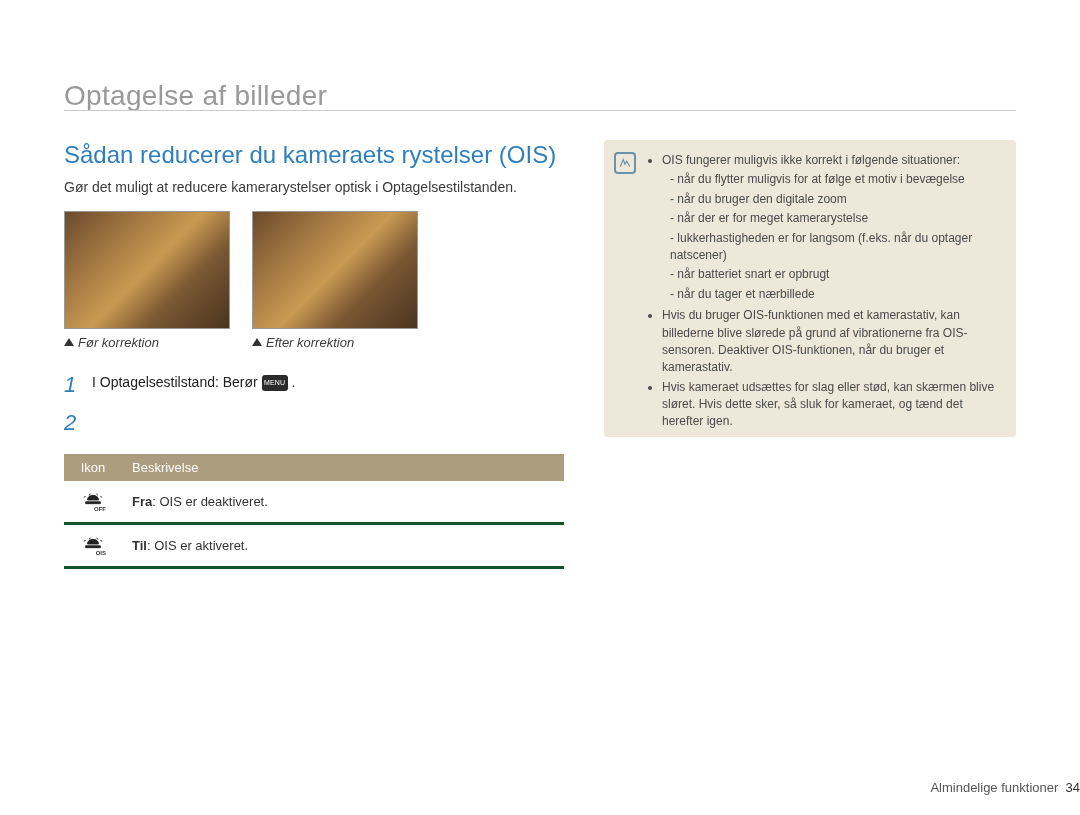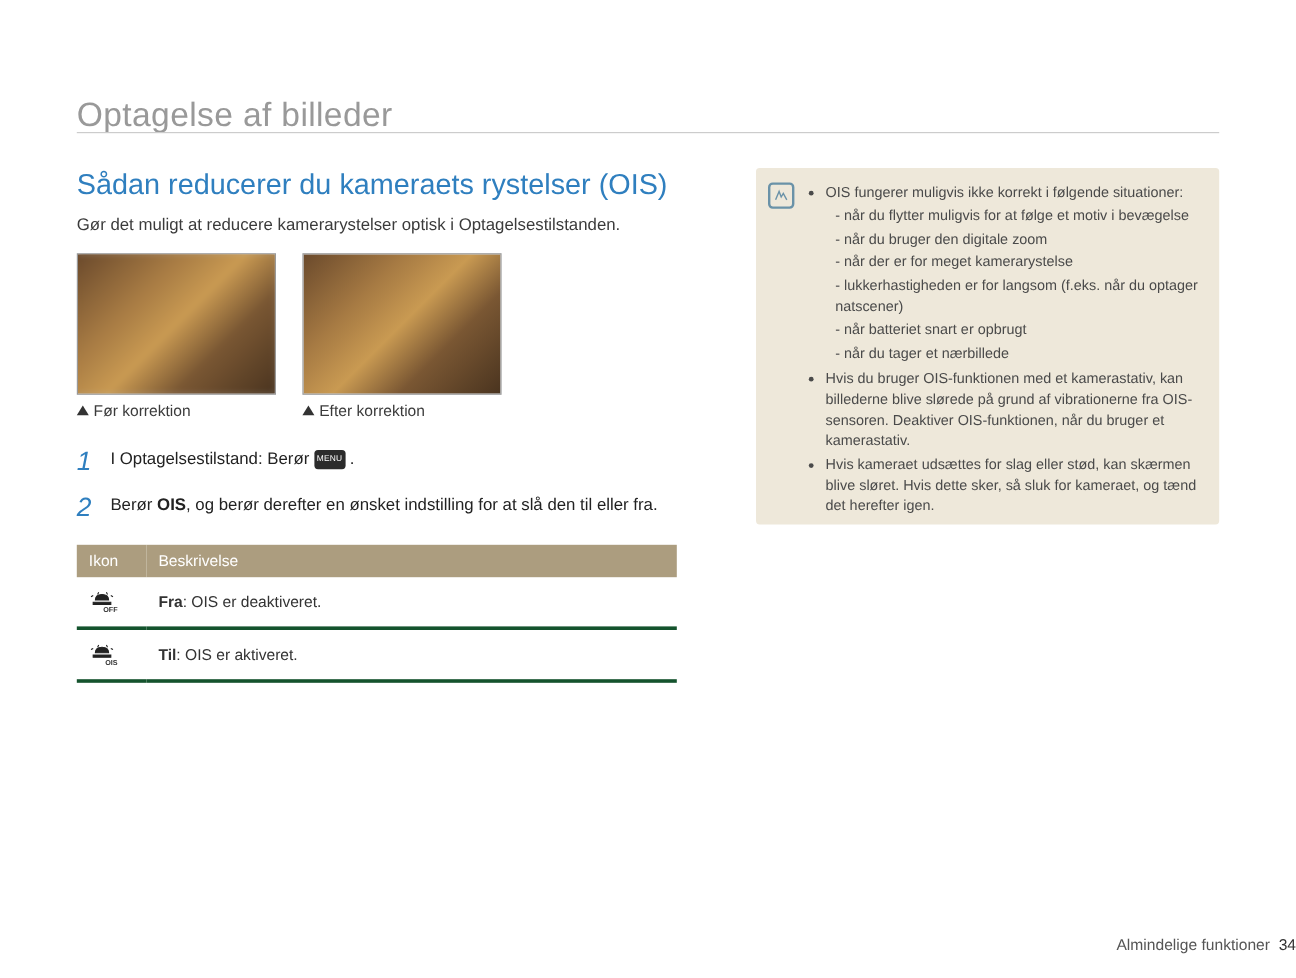--- a/index.html
+++ b/index.html
@@ -26,38 +26,38 @@
       letter-spacing: 0.3px;
     }
     .hrline {
       position: absolute;
       top: 110px;
       left: 64px;
       right: 64px;
       height: 1px;
       background: #cccccc;
     }
-    .content { display: flex; gap: 66px; width: 100%; margin-top: 60px; }
+    .content { display: flex; gap: 40px; width: 100%; margin-top: 60px; }
     .left { flex: 0 0 480px; }
     .right { flex: 1; }
     .title {
       font-size: 24px;
       font-weight: 300;
       color: #2f7fbf;
       line-height: 1.25;
       margin-bottom: 8px;
     }
     .intro {
       font-size: 14px;
       color: #3b3b3b;
       line-height: 1.35;
       margin-bottom: 14px;
     }
     .samples { display: flex; gap: 22px; margin-bottom: 10px; }
-    .sample-col { display: flex; flex-direction: column; gap: 6px; }
+    .sample-col { display: flex; flex-direction: column; gap: 6px; font-style: italic; }
     .sample-img {
       width: 166px;
       height: 118px;
       background: linear-gradient(135deg, #6b4a2c 0%, #a67a43 30%, #c99a52 50%, #7a5733 70%, #4a341f 100%);
       border: 1px solid #999;
       position: relative;
       overflow: hidden;
     }
     .sample-img.blur::after { content:""; position:absolute; inset:0; backdrop-filter: blur(2px); }
     .caption { font-size: 13px; color: #3b3b3b; display: flex; align-items: center; gap: 4px; }
@@ -93,21 +93,21 @@
       font-size: 13px;
       text-align: left;
       padding: 6px 10px;
     }
     .table tbody td {
       padding: 8px 10px;
       font-size: 13px;
       border-bottom: 3px solid #14532d;
       vertical-align: middle;
     }
-    .table th:first-child, .table td:first-child { width: 58px; }
+    .table th:first-child, .table td:first-child { width: 58px; text-align: center; }
     .ois-icon {
       display: inline-flex; align-items: center; justify-content: center;
       width: 22px; height: 22px; position: relative;
     }
     .ois-icon svg { width: 22px; height: 22px; }
     .ois-sub { font-size: 6px; font-weight: 700; position: absolute; bottom: -1px; right: -2px; }
     .note-box {
       background: #eee8da;
       border-radius: 3px;
       padding: 12px 14px 4px 44px;
@@ -171,23 +171,20 @@
         <div class="step">
           <div class="step-num">1</div>
           <div class="step-text">
             <span>I Optagelsestilstand: Berør </span>
             <span class="menu-chip">MENU</span>
             <span>.</span>
           </div>
         </div>
         <div class="step">
           <div class="step-num">2</div>
-          <div class="step-text">
-            <span>Berør </span><b>OIS</b><span>, og berør derefter en ønsket indstilling for at slå den til eller fra.</span>
-          </div>
         </div>
       </div>
 
       <table class="table">
         <thead>
           <tr>
             <th>Ikon</th>
             <th>Beskrivelse</th>
           </tr>
         </thead>

